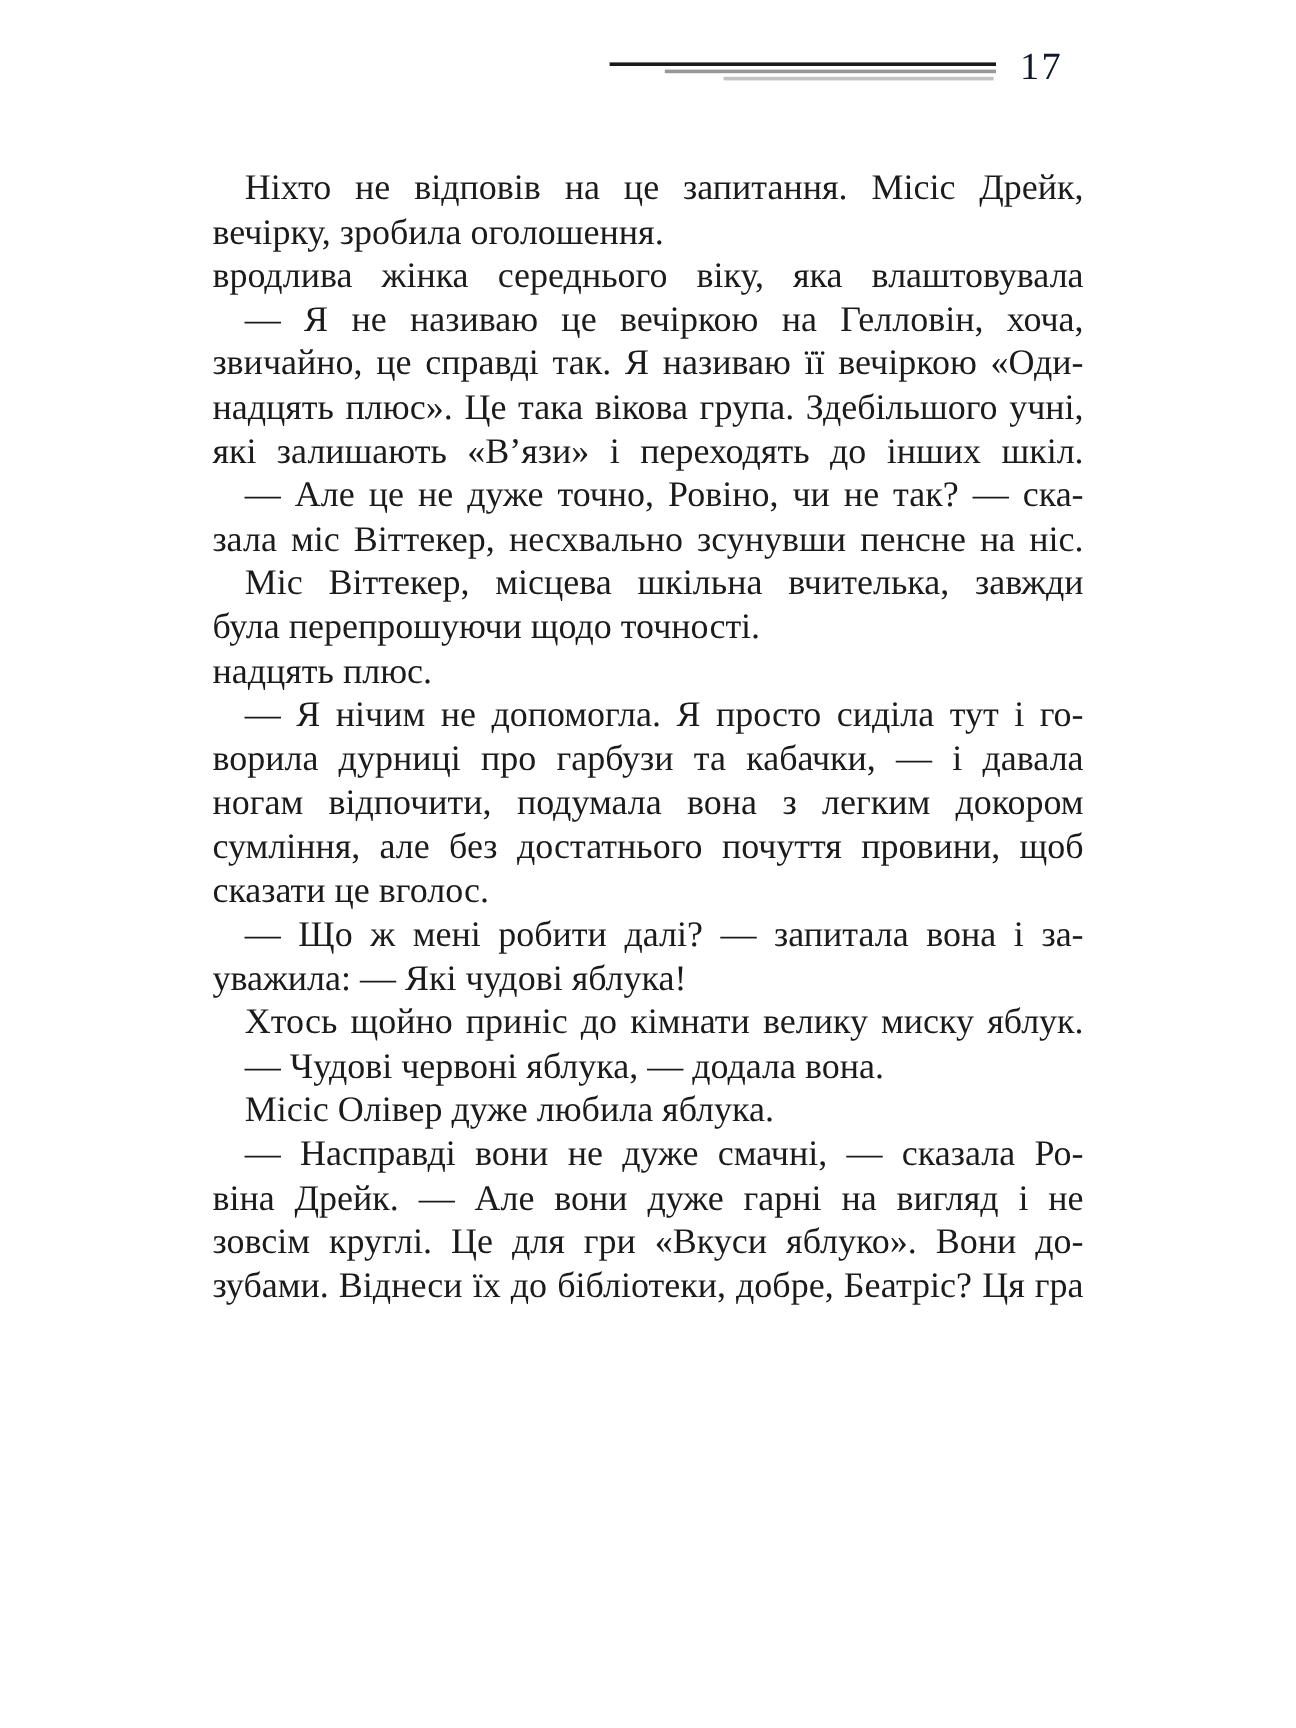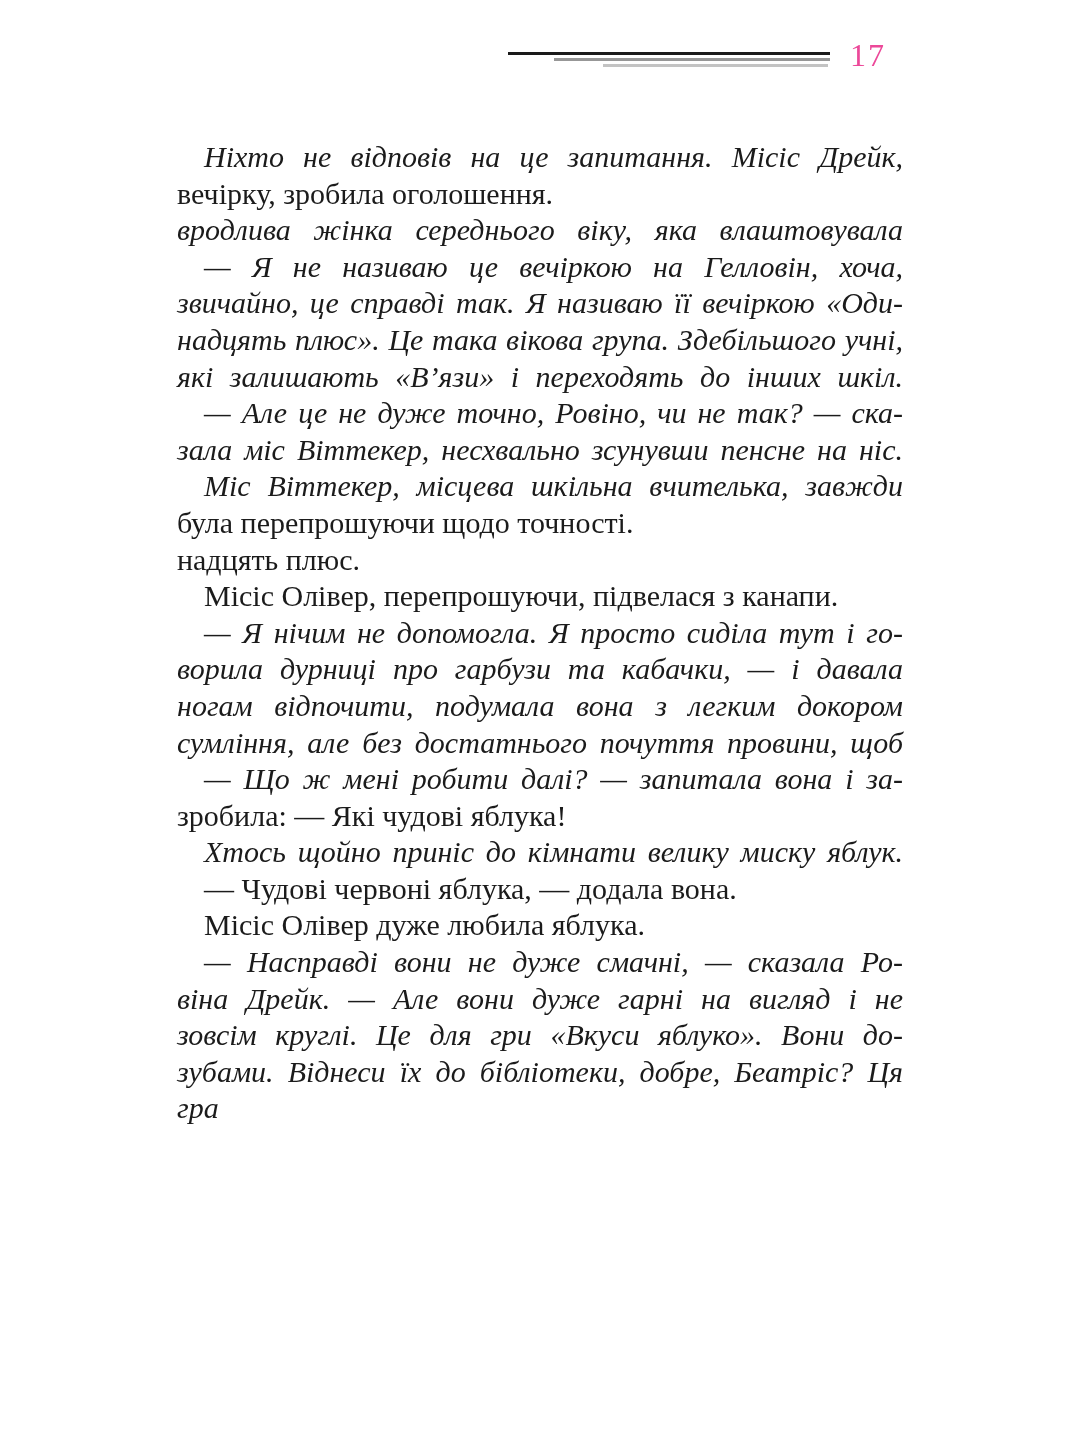--- a/index.html
+++ b/index.html
@@ -47,60 +47,59 @@
     line-height: 36.6px;
     font-size: 30px;
     text-align: justify;
     text-align-last: left;
     box-sizing: border-box;
     white-space: nowrap;
   }
   .line.fill {
     white-space: normal;
     text-align-last: justify;
-    font-style: italic;
   }
   .line.indent {
     padding-left: 27px;
   }
 </style>
 </head>
 <body style="background: rgb(255, 255, 255);">
 
 <div class="page">
 
   <header>
     <div class="ornament">
       <div class="rule rule-1" style="background: rgb(26, 26, 26);"></div>
       <div class="rule rule-2" style="background: rgb(151, 151, 151);"></div>
       <div class="rule rule-3" style="background: rgb(195, 195, 195);"></div>
     </div>
-    <div class="page-number" style="color: #ec4899;">17</div>
+    <div class="page-number" style="color: #0f172a;">17</div>
   </header>
 
   <main class="text-block" style="color: rgb(27, 27, 27);">
       <div class="line indent fill">Ніхто не відповів на це запитання. Місіс Дрейк,</div>
       <div class="line">вечірку, зробила оголошення.</div>
       <div class="line fill">вродлива жінка середнього віку, яка влаштовувала</div>
       <div class="line indent fill">— Я не називаю це вечіркою на Гелловін, хоча,</div>
       <div class="line fill">звичайно, це справді так. Я називаю її вечіркою «Оди-</div>
       <div class="line fill">надцять плюс». Це така вікова група. Здебільшого учні,</div>
       <div class="line fill">які залишають «В’язи» і переходять до інших шкіл.</div>
       <div class="line indent fill">— Але це не дуже точно, Ровіно, чи не так? — ска-</div>
       <div class="line fill">зала міс Віттекер, несхвально зсунувши пенсне на ніс.</div>
       <div class="line indent fill">Міс Віттекер, місцева шкільна вчителька, завжди</div>
       <div class="line">була перепрошуючи щодо точності.</div>
       <div class="line">надцять плюс.</div>
-      <div class="line indent">Місіс Олівер, перепрошуючи, підвелася з канапи.</div>
       <div class="line indent fill">— Я нічим не допомогла. Я просто сиділа тут і го-</div>
       <div class="line fill">ворила дурниці про гарбузи та кабачки, — і давала</div>
       <div class="line fill">ногам відпочити, подумала вона з легким докором</div>
       <div class="line fill">сумління, але без достатнього почуття провини, щоб</div>
+      <div class="line">сказати це вголос.</div>
       <div class="line indent fill">— Що ж мені робити далі? — запитала вона і за-</div>
-      <div class="line">зробила: — Які чудові яблука!</div>
+      <div class="line">уважила: — Які чудові яблука!</div>
       <div class="line indent fill">Хтось щойно приніс до кімнати велику миску яблук.</div>
       <div class="line indent">— Чудові червоні яблука, — додала вона.</div>
       <div class="line indent">Місіс Олівер дуже любила яблука.</div>
       <div class="line indent fill">— Насправді вони не дуже смачні, — сказала Ро-</div>
       <div class="line fill">віна Дрейк. — Але вони дуже гарні на вигляд і не</div>
       <div class="line fill">зовсім круглі. Це для гри «Вкуси яблуко». Вони до-</div>
       <div class="line fill">зубами. Віднеси їх до бібліотеки, добре, Беатріс? Ця гра</div>
     </main>
 
 </div>

